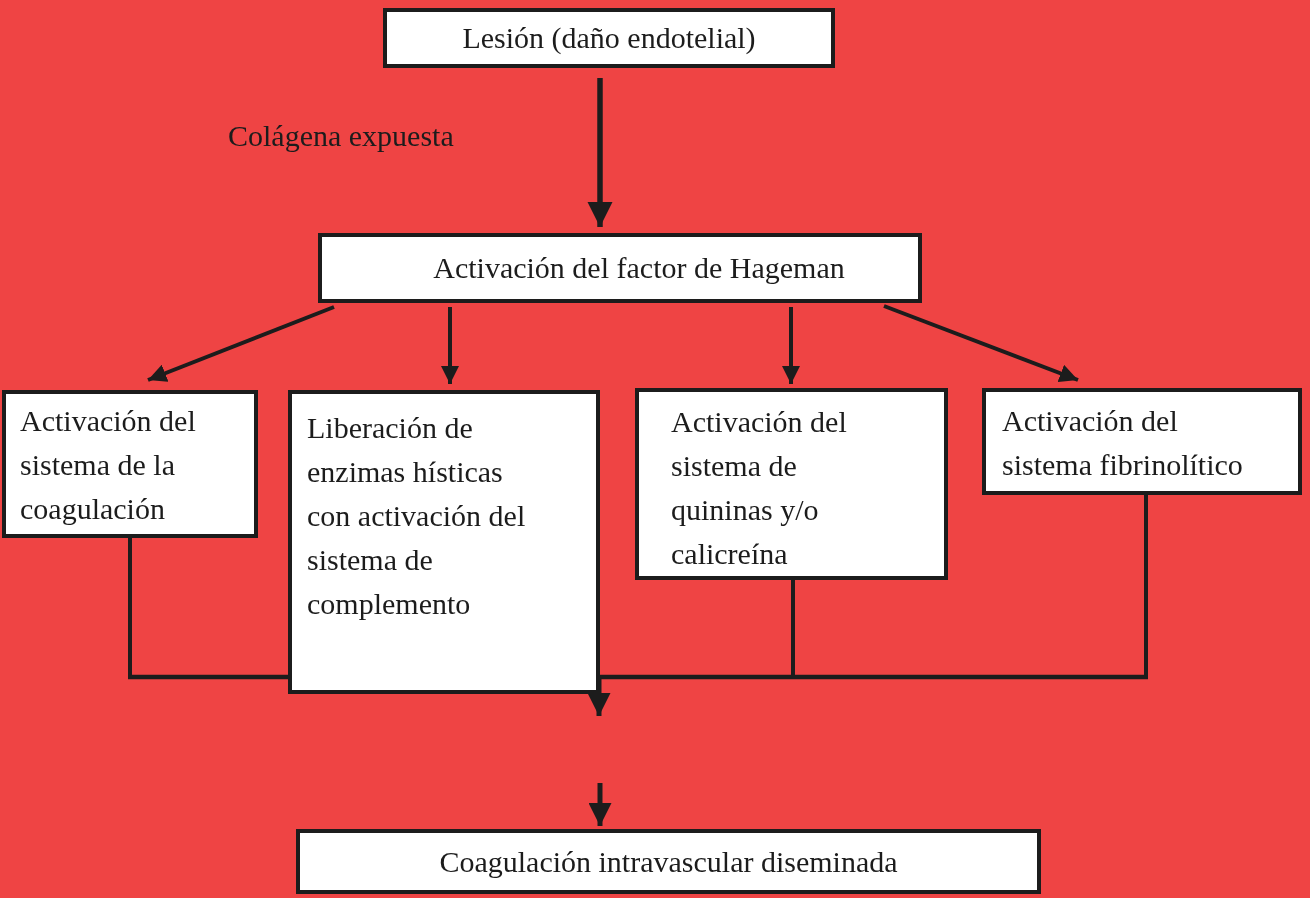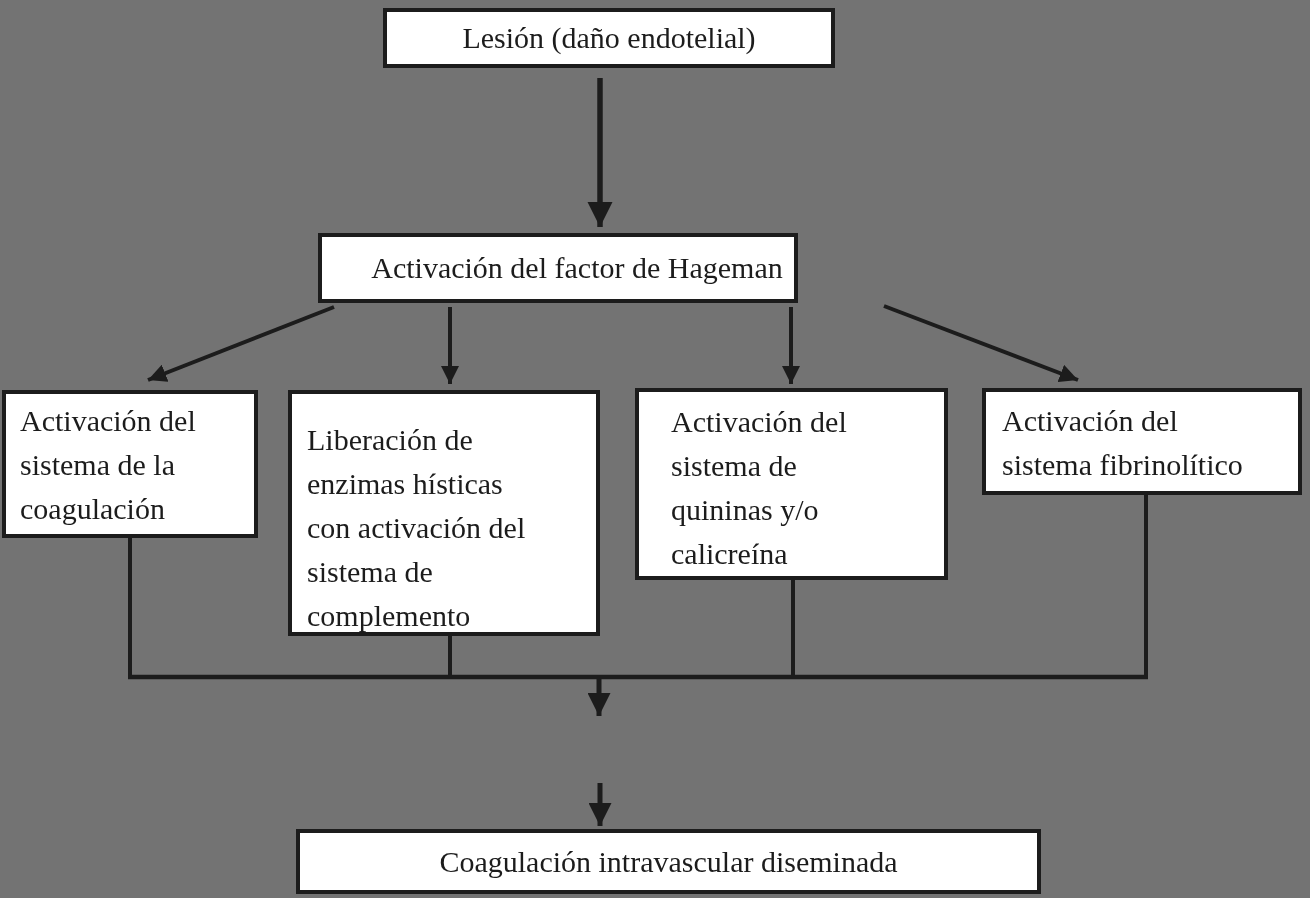--- a/index.html
+++ b/index.html
@@ -4,21 +4,21 @@
 <style>
   html, body {
     margin: 0;
     padding: 0;
     background: #ffffff;
   }
   .canvas {
     position: relative;
     width: 1310px;
     height: 898px;
-    background: #737373;
+    background: #ef4444;
     font-family: "Liberation Serif", "DejaVu Serif", serif;
     color: #1c1c1c;
     overflow: hidden;
   }
   .edges-layer {
     position: absolute;
     left: 0;
     top: 0;
     width: 1310px;
     height: 898px;
@@ -33,23 +33,23 @@
     white-space: pre-line;
   }
   .node.centered {
     display: flex;
     align-items: center;
     justify-content: center;
     text-align: center;
     white-space: nowrap;
   }
   .node-lesion        { left: 383px; top: 8px;   width: 452px; height: 60px; }
-  .node-hageman       { left: 318px; top: 233px; width: 480px; height: 70px; padding-left: 38px; }
+  .node-hageman       { left: 318px; top: 233px; width: 604px; height: 70px; padding-left: 38px; }
   .node-coagulacion   { left: 2px;   top: 390px; width: 256px; height: 148px; padding: 5px 6px 0 14px; }
-  .node-enzimas       { left: 288px; top: 390px; width: 312px; height: 246px; padding: 24px 6px 0 15px; }
+  .node-enzimas       { left: 288px; top: 390px; width: 312px; height: 304px; padding: 12px 6px 0 15px; }
   .node-quininas      { left: 635px; top: 388px; width: 313px; height: 192px; padding: 8px 6px 0 32px; }
   .node-fibrinolitico { left: 982px; top: 388px; width: 320px; height: 107px; padding: 7px 6px 0 16px; }
   .node-trombosis     { left: 272px; top: 719px; width: 671px; height: 64px; }
   .node-cid           { left: 296px; top: 829px; width: 745px; height: 65px; }
   .edge-label {
     position: absolute;
     left: 228px;
     top: 114px;
     font-size: 30px;
     line-height: 44px;
@@ -83,20 +83,21 @@
 
     <line x1="599" y1="679" x2="599" y2="716" stroke="#1c1c1c" stroke-width="5" marker-end="url(#ah)"></line>
 
     <line x1="600" y1="783" x2="600" y2="826" stroke="#1c1c1c" stroke-width="5" marker-end="url(#ah)"></line>
   </svg>
 
   <div class="node centered node-lesion">
     <span>Lesión (daño endotelial)</span>
   </div>
 
+  <div class="edge-label">Colágena expuesta</div>
 
   <div class="node centered node-hageman">
     <span>Activación del factor de Hageman</span>
   </div>
 
   <div class="node node-coagulacion">Activación del
 sistema de la
 coagulación</div>
 
   <div class="node node-enzimas">Liberación de

